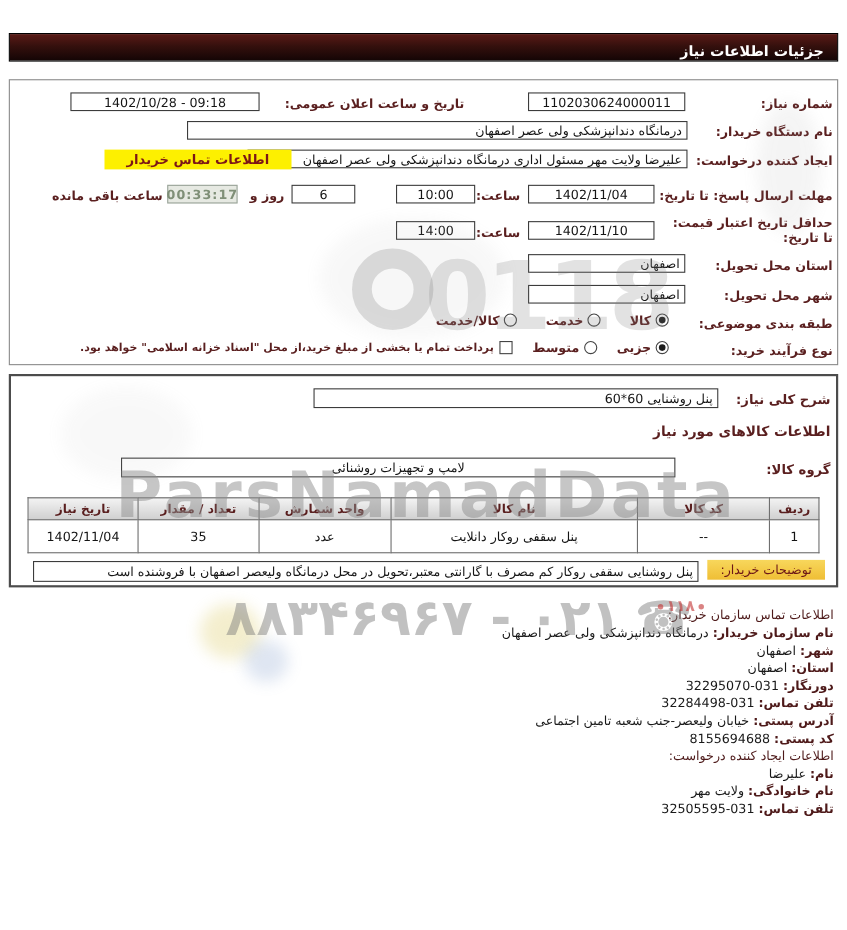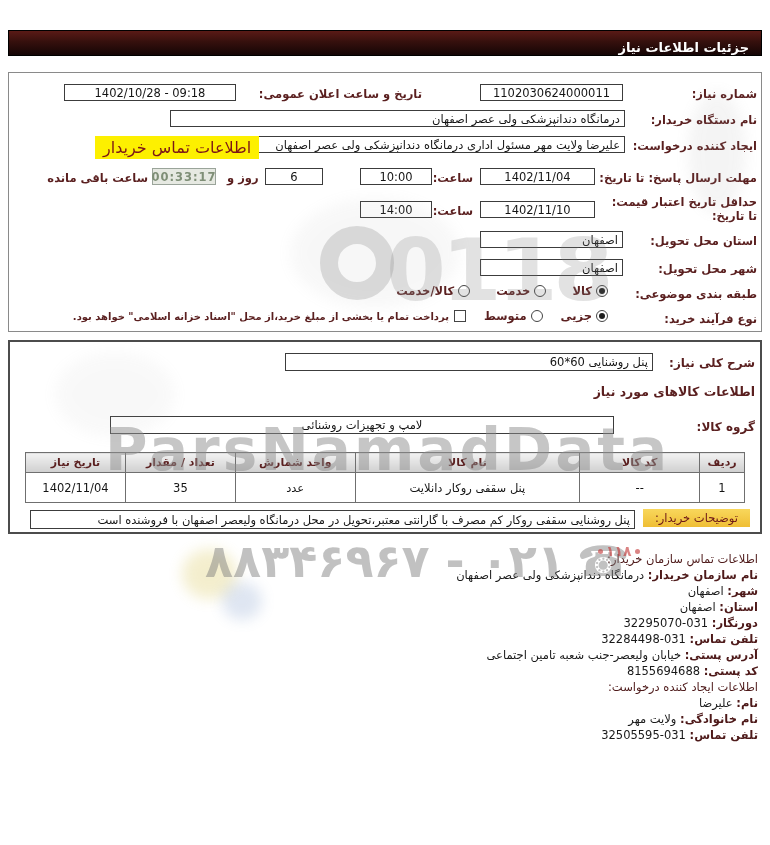--- a/index.html
+++ b/index.html
@@ -15,21 +15,21 @@
   .panel2{position:absolute;left:8px;top:340px;width:754px;height:194px;background:#fff;border:2px solid #4c4c4c;z-index:2}
 
   .lbl{position:absolute;font-size:11.5px;font-weight:bold;color:#5a1f1f;direction:rtl;white-space:nowrap;z-index:6}
   .lblwrap{position:absolute;font-size:11.5px;font-weight:bold;color:#5a1f1f;direction:rtl;text-align:right;line-height:14px;z-index:6}
 
   .vbox{position:absolute;height:17px;background:#fff;border:1px solid #3c3c3c;font-size:11.5px;color:#151515;display:flex;align-items:center;z-index:6}
   .vbox.num{direction:ltr;justify-content:center}
   .vbox.txt{direction:rtl;padding:0 4px}
   .vbox.ctr{direction:rtl;justify-content:center}
 
-  .ylink{position:absolute;background:#fdf000;color:#7c1616;font-size:16px;font-weight:normal;padding:2px 8px;direction:rtl;z-index:6;cursor:pointer}
+  .ylink{position:absolute;background:#fdf000;color:#7c1616;font-size:12px;font-weight:bold;padding:2px 20px;direction:rtl;z-index:6;cursor:pointer}
   .timer{position:absolute;width:64px;height:17px;background:#e6e9e2;border:1px solid #9aa49a;color:#7f8f77;font-size:11.5px;font-weight:bold;
     display:flex;align-items:center;justify-content:center;letter-spacing:1px;z-index:6}
 
   .group{position:absolute;display:flex;direction:rtl;align-items:center;z-index:6}
   .opt{display:flex;align-items:center;direction:rtl}
   .radio{width:12px;height:12px;border:1px solid #444;border-radius:50%;background:#fff;display:inline-block;position:relative;margin-left:4px;flex:none}
   .radio[data-checked="true"]::after{content:"";position:absolute;left:2px;top:2px;right:2px;bottom:2px;background:#1d1d1d;border-radius:50%}
   .checkbox{width:12px;height:12px;border:1px solid #444;background:#fff;display:inline-block;margin-left:5px;flex:none}
   .olbl{font-size:11.5px;font-weight:bold;color:#5a1f1f;white-space:nowrap}
   .olbl.small{font-size:10px}

